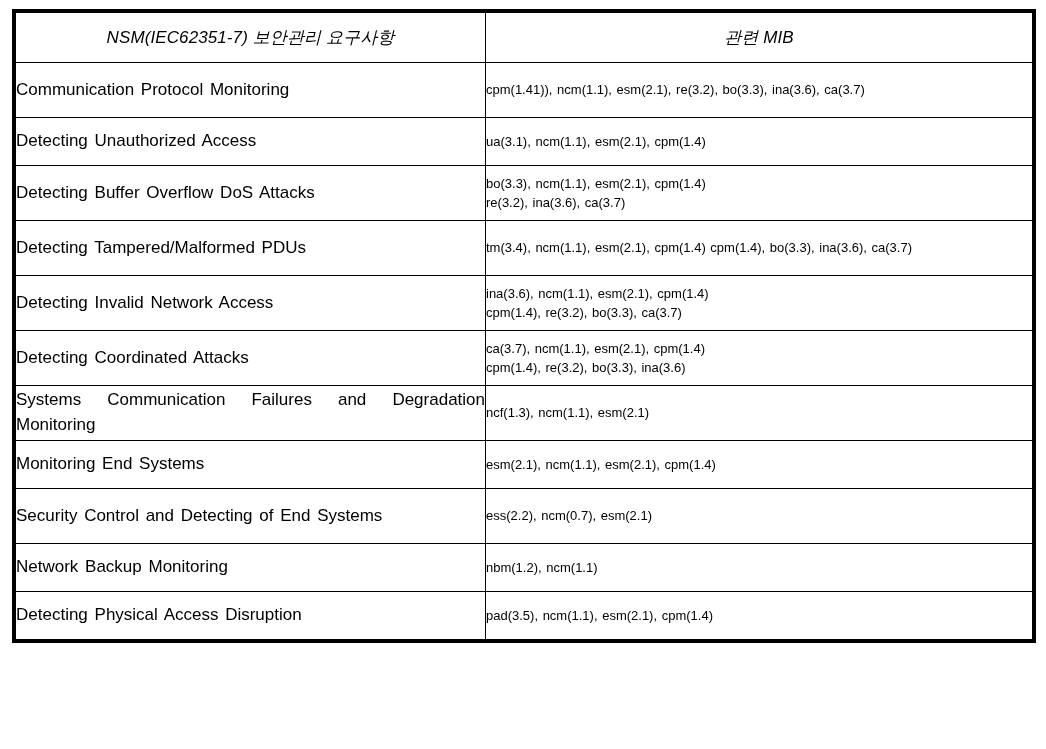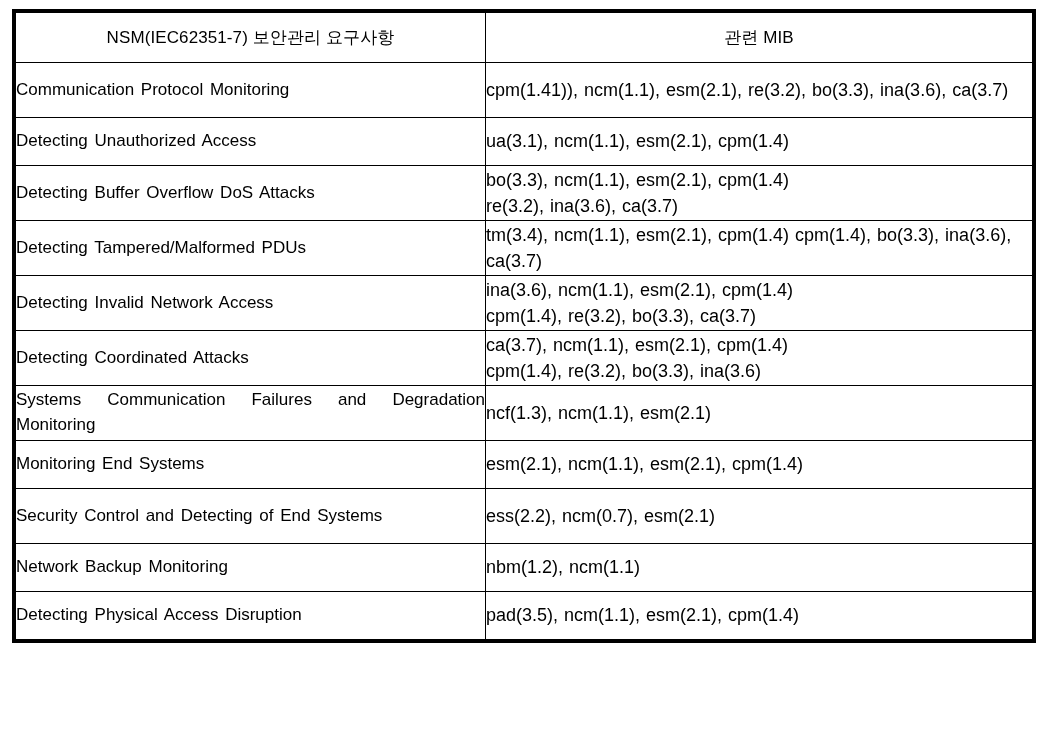--- a/index.html
+++ b/index.html
@@ -42,41 +42,42 @@
   }
 
   
   thead th {
     height: 49px;
     text-align: center;
     font-weight: normal;
     font-size: 17px;
     letter-spacing: 0.1px;
     border-bottom: 3px solid #000000;
+    font-style: italic;
   }
   thead th.hdr-req { padding: 0 6px; }
   thead th.hdr-mib { padding: 0 6px; }
 
   
   td.req-cell {
     padding: 7px 9px 7px 9px;
     font-size: 17px;
     line-height: 1.47;
     text-align: justify;
     text-align-last: left;
     vertical-align: top;
     word-spacing: 2px;
   }
   td.req-cell.single {
     vertical-align: middle;
     text-align: left;
   }
   td.mib-cell {
     padding: 7px 9px 7px 9px;
-    font-size: 18px;
+    font-size: 13px;
     line-height: 1.47;
     vertical-align: top;
     white-space: pre-line;
     word-spacing: 1px;
   }
   td.mib-cell.single {
     vertical-align: middle;
     white-space: nowrap;
   }
 

